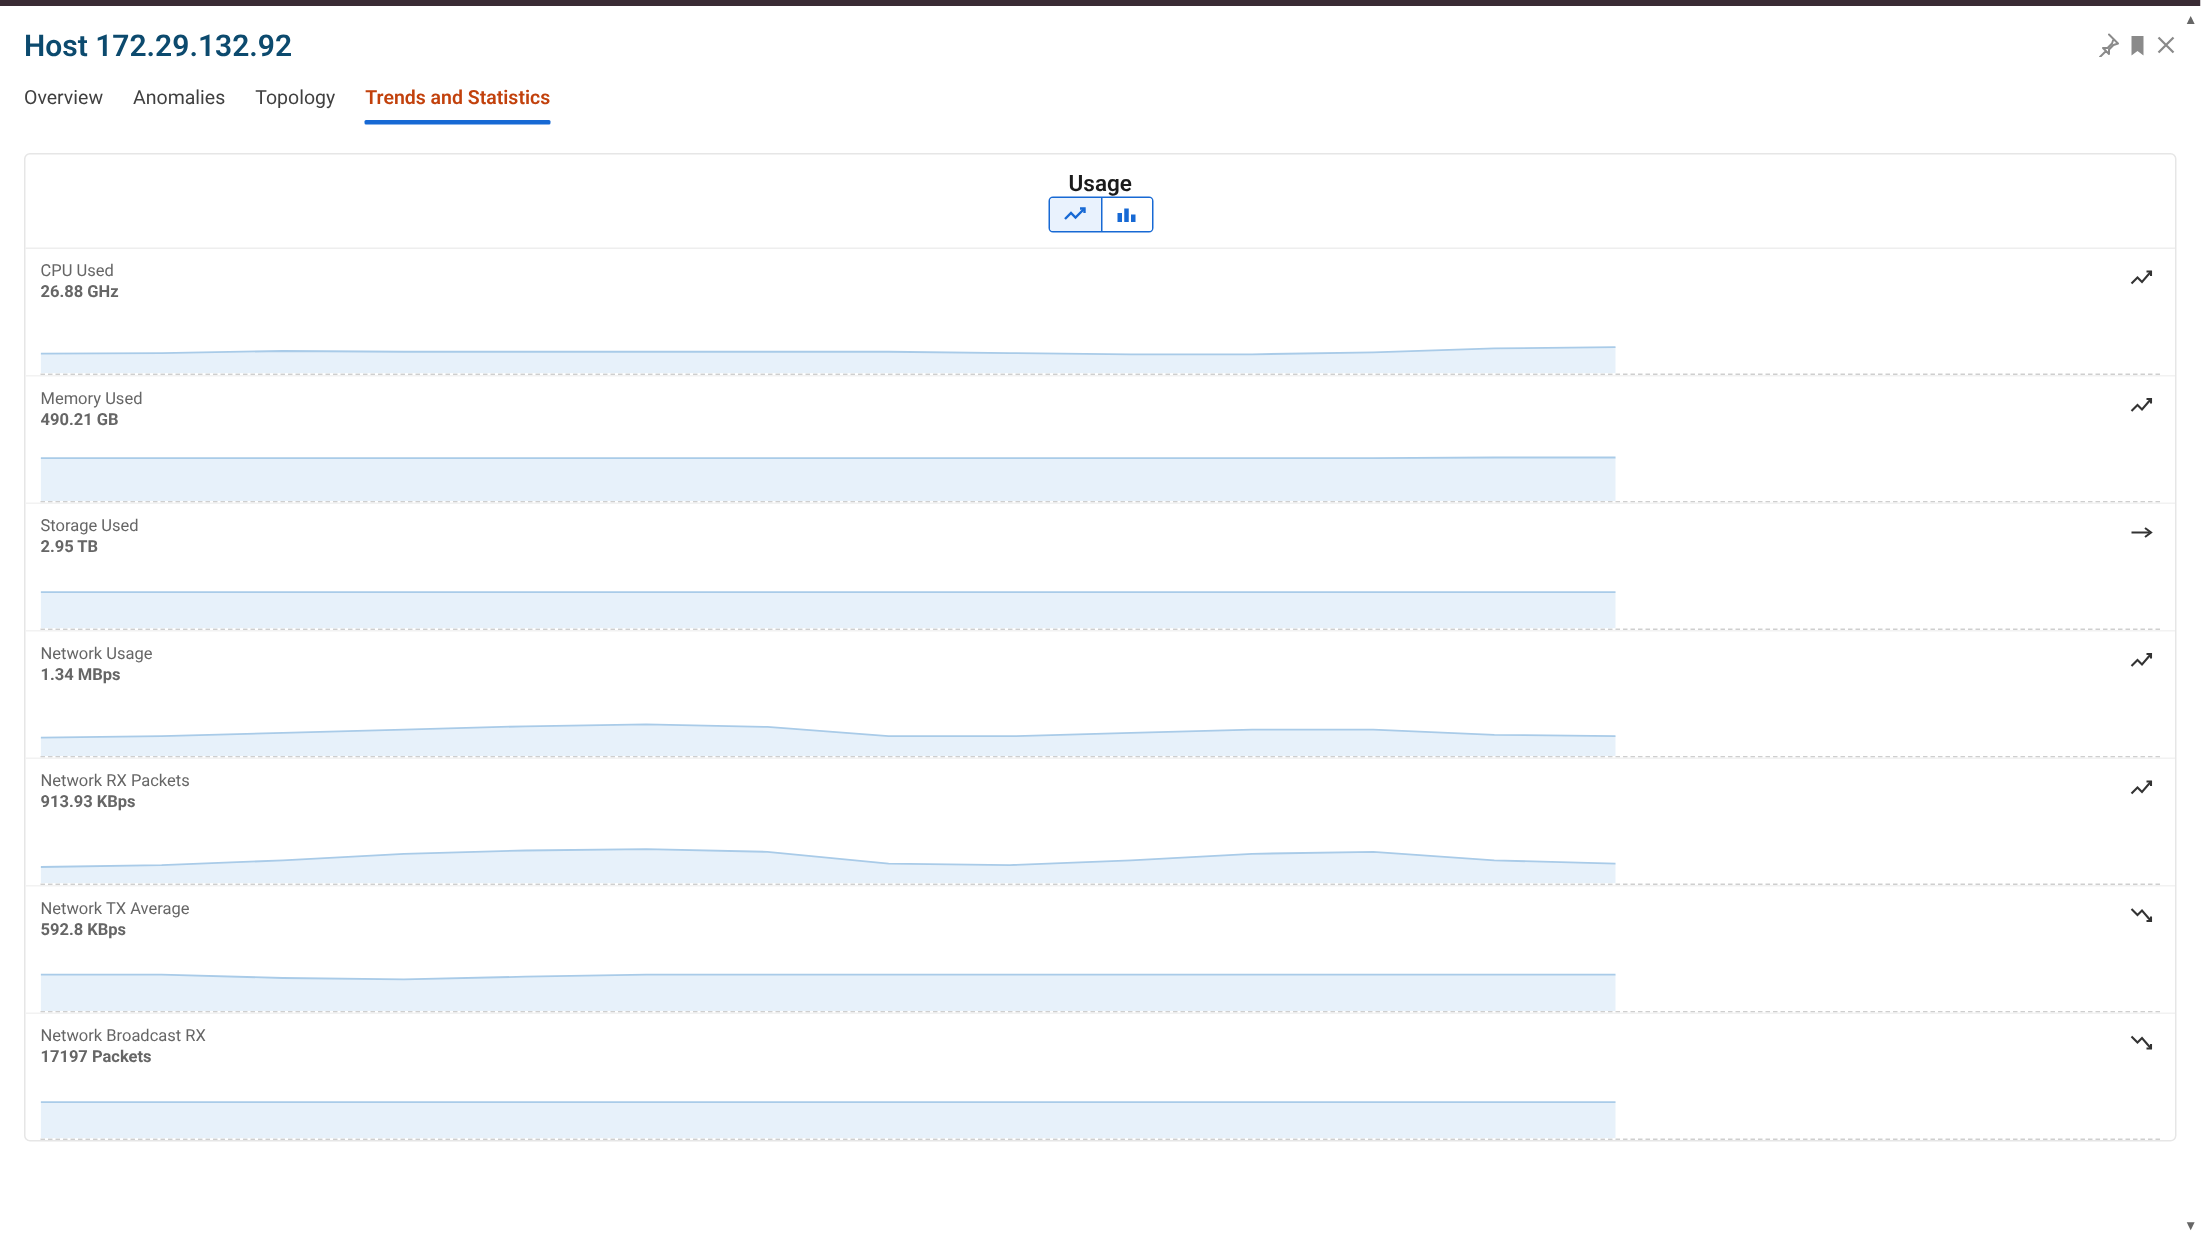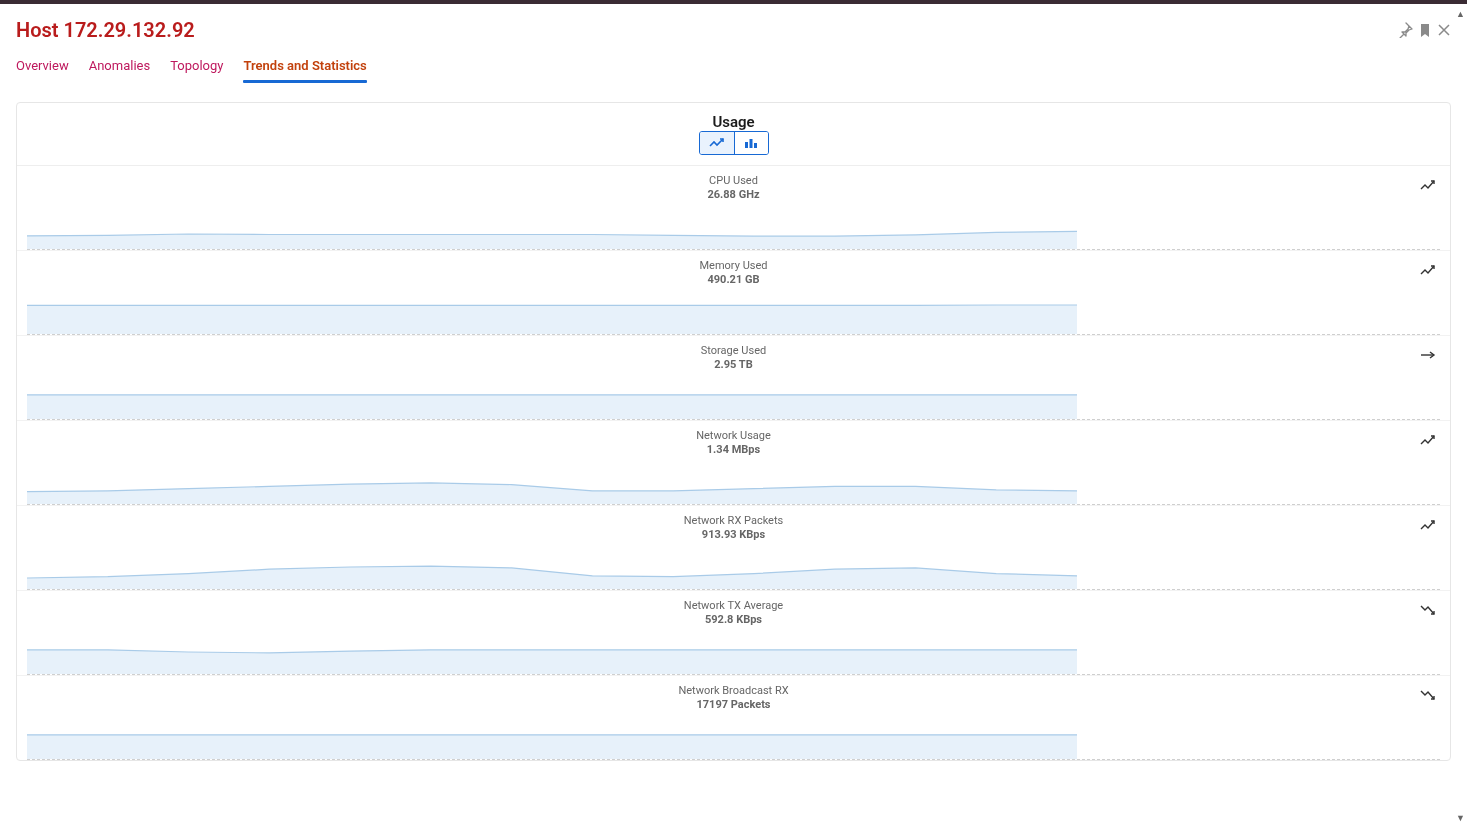--- a/index.html
+++ b/index.html
@@ -22,40 +22,40 @@
     overflow-y: auto;
   }
   .header-row {
     display: flex;
     align-items: center;
     justify-content: space-between;
   }
   .page-title {
     font-size: 20px;
     font-weight: 600;
-    color: #b91c1c;
+    color: #0c4a6e;
   }
   .header-actions {
     display: flex;
     gap: 4px;
     align-items: center;
     color: #888;
   }
   .header-actions svg { display: block; }
   .header-actions .hicon { cursor: pointer; }
 
   .tabs {
     margin-top: 10px;
     display: flex;
     gap: 20px;
     border-bottom: 1px solid transparent;
   }
   .tab {
     font-size: 13px;
-    color: #be185d;
+    color: #404040;
     padding: 6px 0 10px 0;
     cursor: pointer;
     position: relative;
   }
   .tab.active {
     color: #c2410c;
     font-weight: 600;
   }
   .tab.active::after {
     content: "";
@@ -104,21 +104,20 @@
     background: #e9f2fd;
   }
   .toggle-btn + .toggle-btn {
     border-left: 1px solid #1769d4;
   }
 
   .metric {
     border-top: 1px solid #f2f2f2;
     padding: 6px 10px 0 10px;
     position: relative;
-    text-align: center;
   }
   .metric:first-of-type { border-top: none; }
   .metric-label {
     font-size: 11px;
     color: #666;
     line-height: 14px;
     padding-top: 2px;
   }
   .metric-value {
     font-size: 11px;

